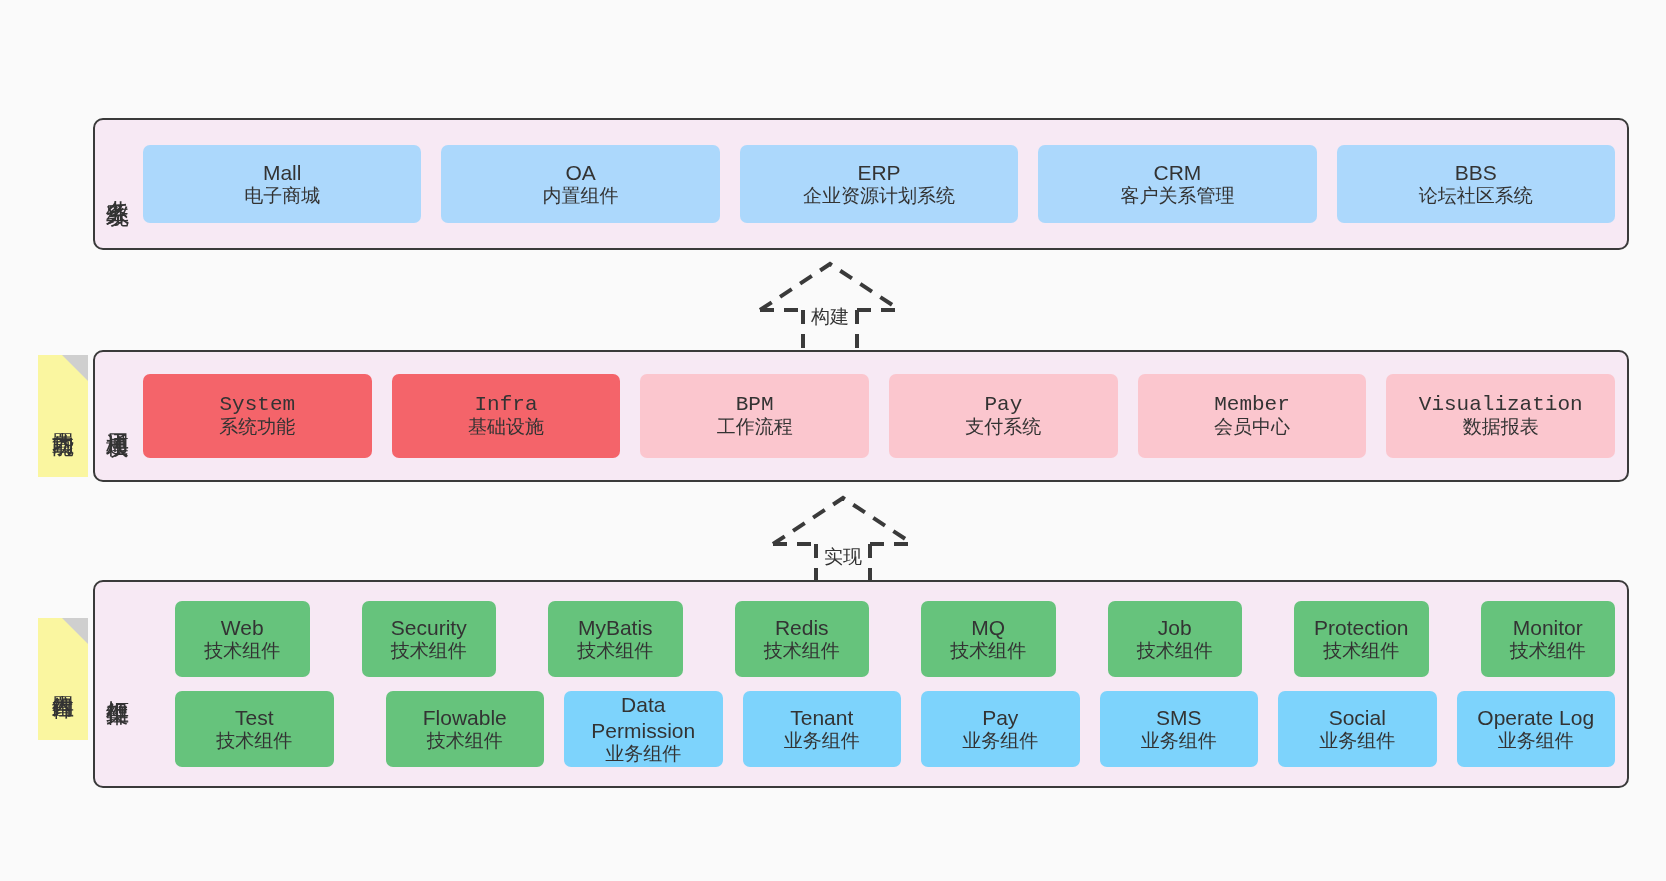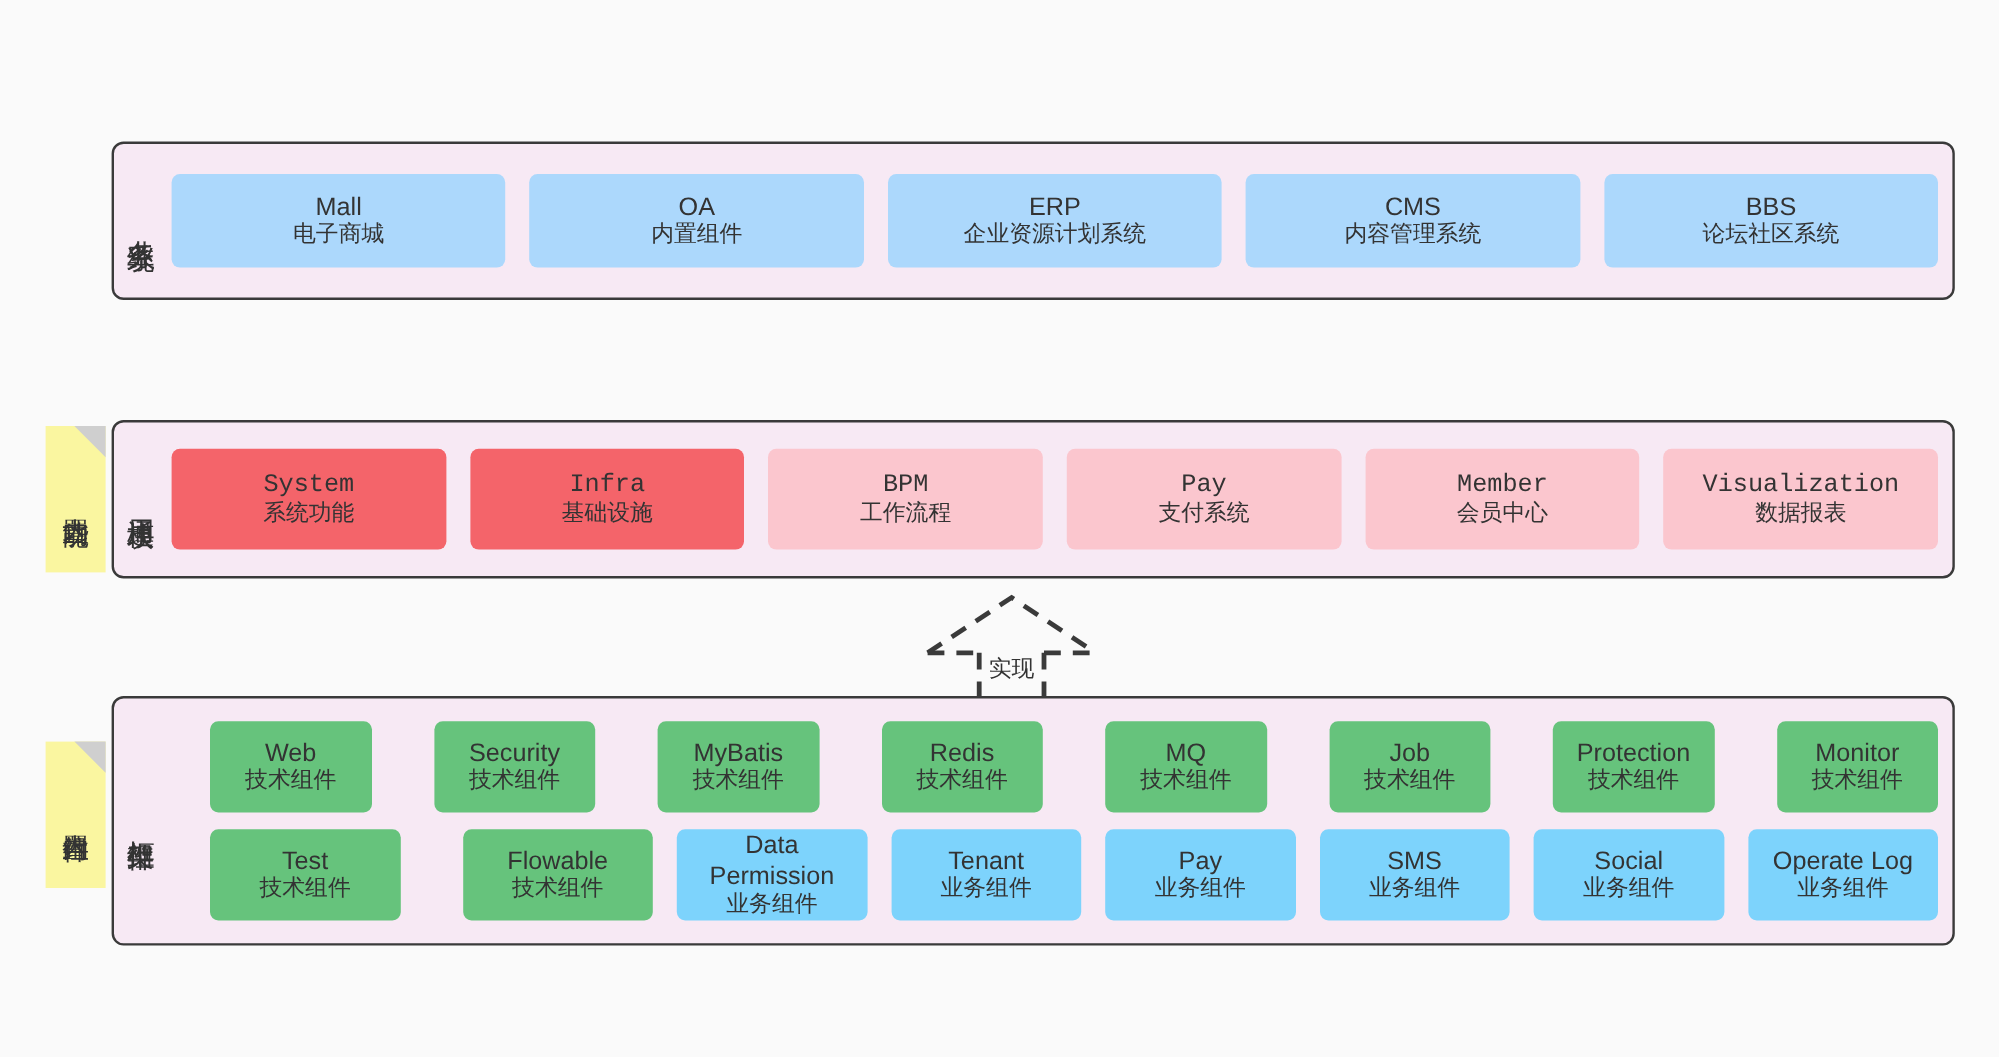--- a/index.html
+++ b/index.html
@@ -145,31 +145,38 @@
         </div>
         <div class="card blue h-biz">
           <div class="t1">OA</div>
           <div class="t2">内置组件</div>
         </div>
         <div class="card blue h-biz">
           <div class="t1">ERP</div>
           <div class="t2">企业资源计划系统</div>
         </div>
         <div class="card blue h-biz">
-          <div class="t1">CMS</div>
-          <div class="t2">内容管理系统</div>
+          <div class="t1">CRM</div>
+          <div class="t2">客户关系管理</div>
         </div>
         <div class="card blue h-biz">
           <div class="t1">BBS</div>
           <div class="t2">论坛社区系统</div>
         </div>
       </div>
     </div>
   </div>
 
+  <div class="arrow" style="left:755px; top:258px; width:150px; height:100px;">
+    <svg width="150" height="100" viewBox="0 0 150 100">
+      <path d="M 5 52 L 75 6 L 145 52" fill="none" stroke="#3A3A3A" stroke-width="4" stroke-dasharray="14,10" stroke-linecap="butt"></path>
+      <path d="M 48 52 L 48 98 M 102 52 L 102 98 M 48 98 L 102 98 M 5 52 L 48 52 M 102 52 L 145 52" fill="none" stroke="#3A3A3A" stroke-width="4" stroke-dasharray="14,10" stroke-linecap="butt"></path>
+    </svg>
+    <div class="arrow-label" style="left:56px; top:46px;">构建</div>
+  </div>
 
   <div class="sticky" style="left:38px; top:355px; width:50px; height:122px;">
     <span class="fold"></span>
     <span>内置功能</span>
   </div>
 
   <div class="layer" style="left:93px; top:350px; width:1536px; height:132px;">
     <div class="layer-label">通用模块</div>
     <div class="layer-body">
       <div class="row">

